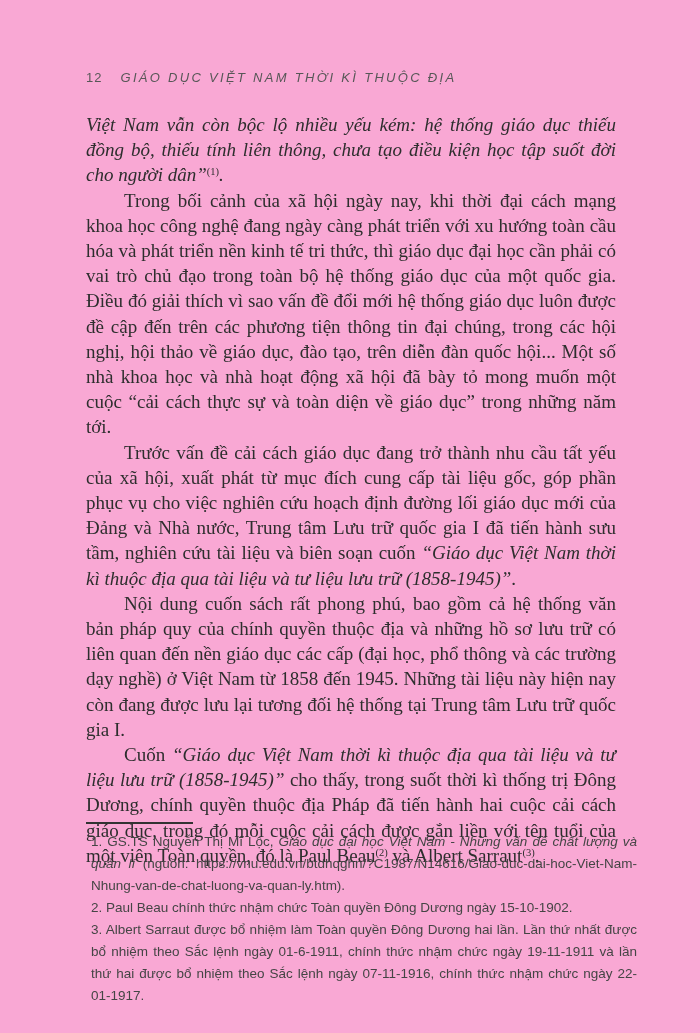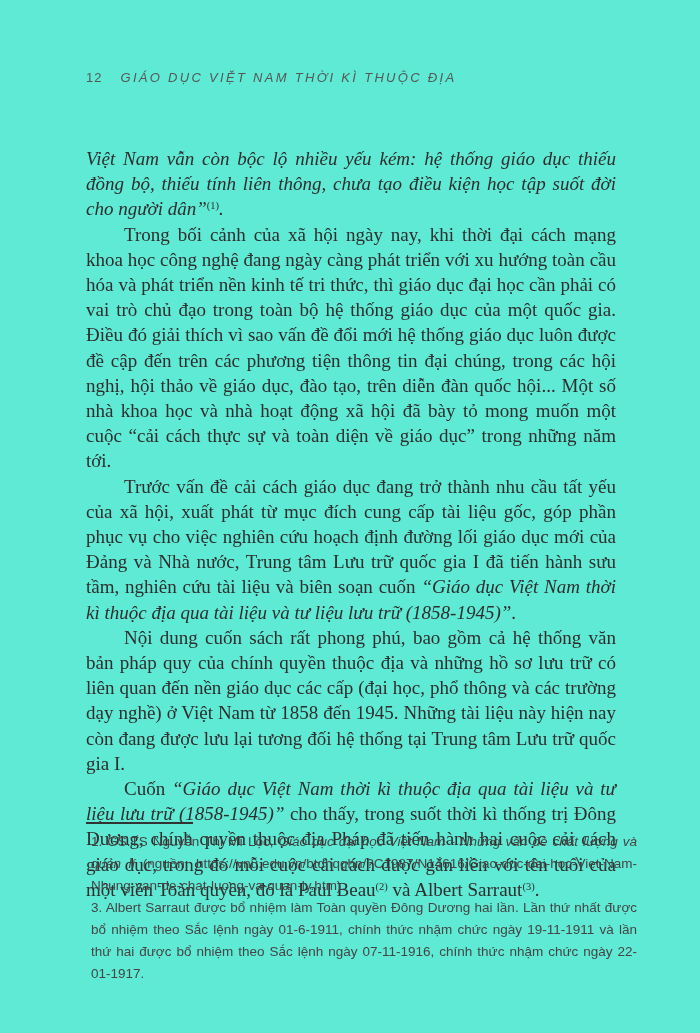--- a/index.html
+++ b/index.html
@@ -4,21 +4,21 @@
 <style>
   html, body {
     margin: 0;
     padding: 0;
     background: #ffffff;
   }
   .page {
     position: relative;
     width: 700px;
     height: 1033px;
-    background: #5eead4;
+    background: #f9a8d4;
     overflow: hidden;
   }
   .page-header {
     position: absolute;
     left: 86px;
     top: 70px;
     display: flex;
     align-items: baseline;
     font-family: "Liberation Sans", sans-serif;
     font-size: 13px;
@@ -35,21 +35,20 @@
   .body-text {
     position: absolute;
     left: 86px;
     top: 112px;
     width: 530px;
     font-family: "Liberation Serif", serif;
     font-size: 19px;
     line-height: 25.2px;
     color: #2e2e2e;
     text-align: justify;
-    margin-top: 34px;
   }
   .body-text p {
     margin: 0;
   }
   .body-text p.indent {
     text-indent: 38px;
   }
   .it {
     font-style: italic;
   }
@@ -97,16 +96,17 @@
       <p class="indent"><span>Trong bối cảnh của xã hội ngày nay, khi thời đại cách mạng khoa học công nghệ đang ngày càng phát triển với xu hướng toàn cầu hóa và phát triển nền kinh tế tri thức, thì giáo dục đại học cần phải có vai trò chủ đạo trong toàn bộ hệ thống giáo dục của một quốc gia. Điều đó giải thích vì sao vấn đề đổi mới hệ thống giáo dục luôn được đề cập đến trên các phương tiện thông tin đại chúng, trong các hội nghị, hội thảo về giáo dục, đào tạo, trên diễn đàn quốc hội... Một số nhà khoa học và nhà hoạt động xã hội đã bày tỏ mong muốn một cuộc “cải cách thực sự và toàn diện về giáo dục” trong những năm tới.</span></p>
       <p class="indent"><span>Trước vấn đề cải cách giáo dục đang trở thành nhu cầu tất yếu của xã hội, xuất phát từ mục đích cung cấp tài liệu gốc, góp phần phục vụ cho việc nghiên cứu hoạch định đường lối giáo dục mới của Đảng và Nhà nước, Trung tâm Lưu trữ quốc gia I đã tiến hành sưu tầm, nghiên cứu tài liệu và biên soạn cuốn </span><span class="it">“Giáo dục Việt Nam thời kì thuộc địa qua tài liệu và tư liệu lưu trữ (1858-1945)”</span><span>.</span></p>
       <p class="indent"><span>Nội dung cuốn sách rất phong phú, bao gồm cả hệ thống văn bản pháp quy của chính quyền thuộc địa và những hồ sơ lưu trữ có liên quan đến nền giáo dục các cấp (đại học, phổ thông và các trường dạy nghề) ở Việt Nam từ 1858 đến 1945. Những tài liệu này hiện nay còn đang được lưu lại tương đối hệ thống tại Trung tâm Lưu trữ quốc gia I.</span></p>
       <p class="indent"><span>Cuốn </span><span class="it">“Giáo dục Việt Nam thời kì thuộc địa qua tài liệu và tư liệu lưu trữ (1858-1945)”</span><span> cho thấy, trong suốt thời kì thống trị Đông Dương, chính quyền thuộc địa Pháp đã tiến hành hai cuộc cải cách giáo dục, trong đó mỗi cuộc cải cách được gắn liền với tên tuổi của một viên Toàn quyền, đó là Paul Beau</span><span class="sup">(2)</span><span> và Albert Sarraut</span><span class="sup">(3)</span><span>.</span></p>
     </main>
 
   <div class="footnote-rule"></div>
 
   <section class="footnotes">
       <p><span>1. GS.TS Nguyễn Thị Mĩ Lộc, </span><span class="it">Giáo dục đại học Việt Nam - Những vấn đề chất lượng và quản lí</span><span> (nguồn: https://vnu.edu.vn/btdhqghn/?C1987/N14616/Giao-duc-dai-hoc-Viet-Nam-Nhung-van-de-chat-luong-va-quan-ly.htm).</span></p>
+      <p><span>2. Paul Beau chính thức nhậm chức Toàn quyền Đông Dương ngày 15-10-1902.</span></p>
       <p><span>3. Albert Sarraut được bổ nhiệm làm Toàn quyền Đông Dương hai lần. Lần thứ nhất được bổ nhiệm theo Sắc lệnh ngày 01-6-1911, chính thức nhậm chức ngày 19-11-1911 và lần thứ hai được bổ nhiệm theo Sắc lệnh ngày 07-11-1916, chính thức nhậm chức ngày 22-01-1917.</span></p>
     </section>
 
 </div>
 
 </body></html>

